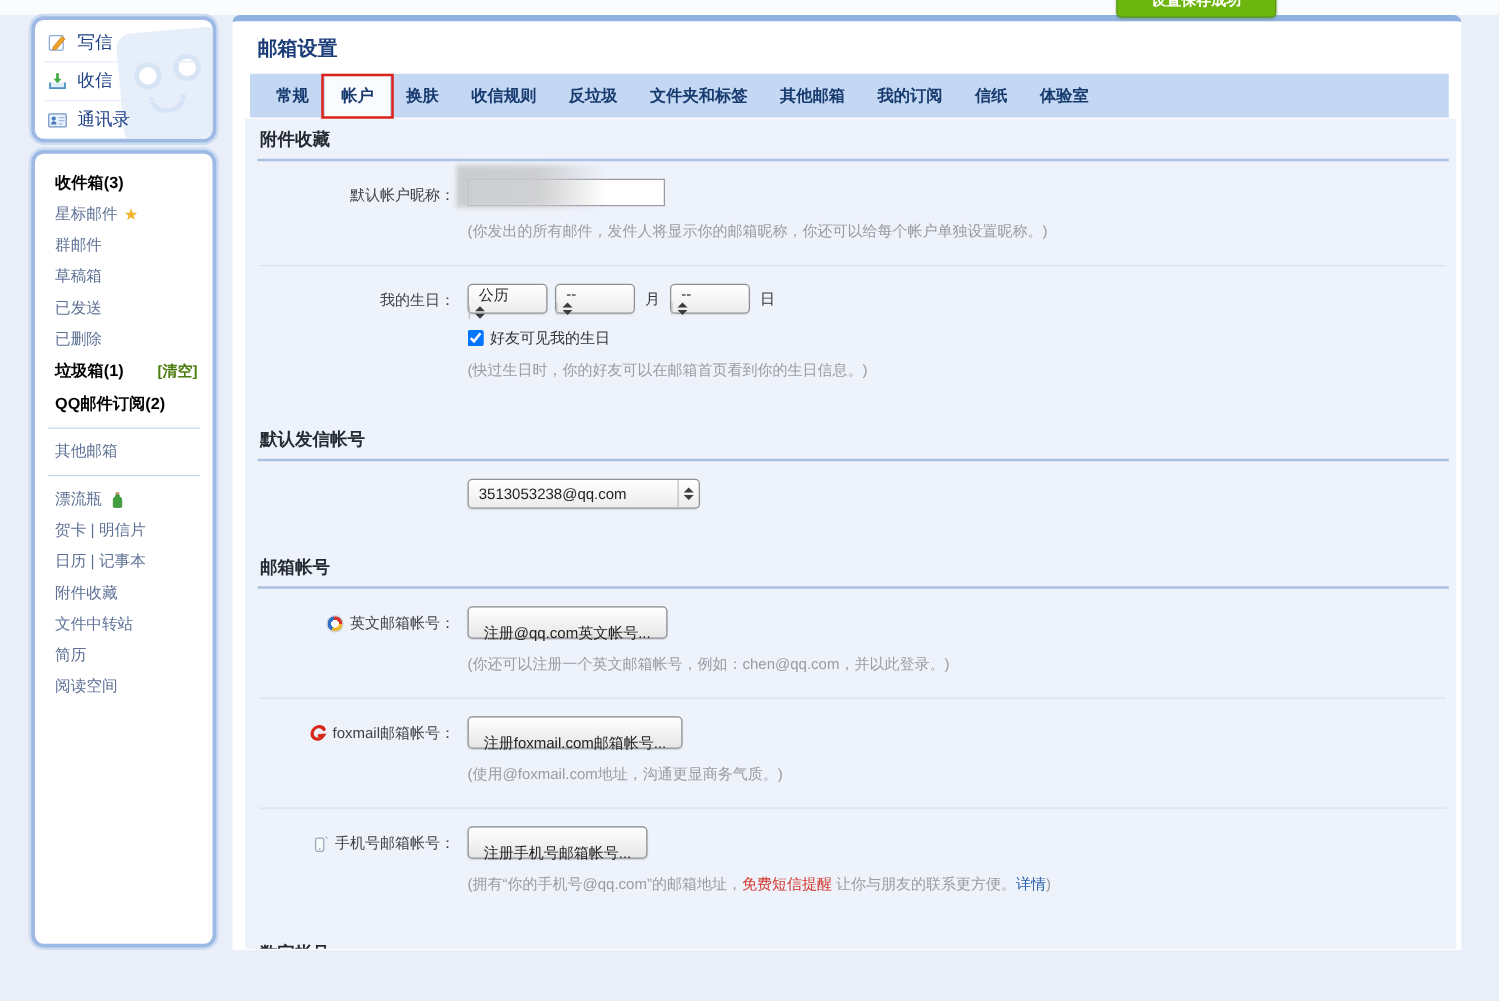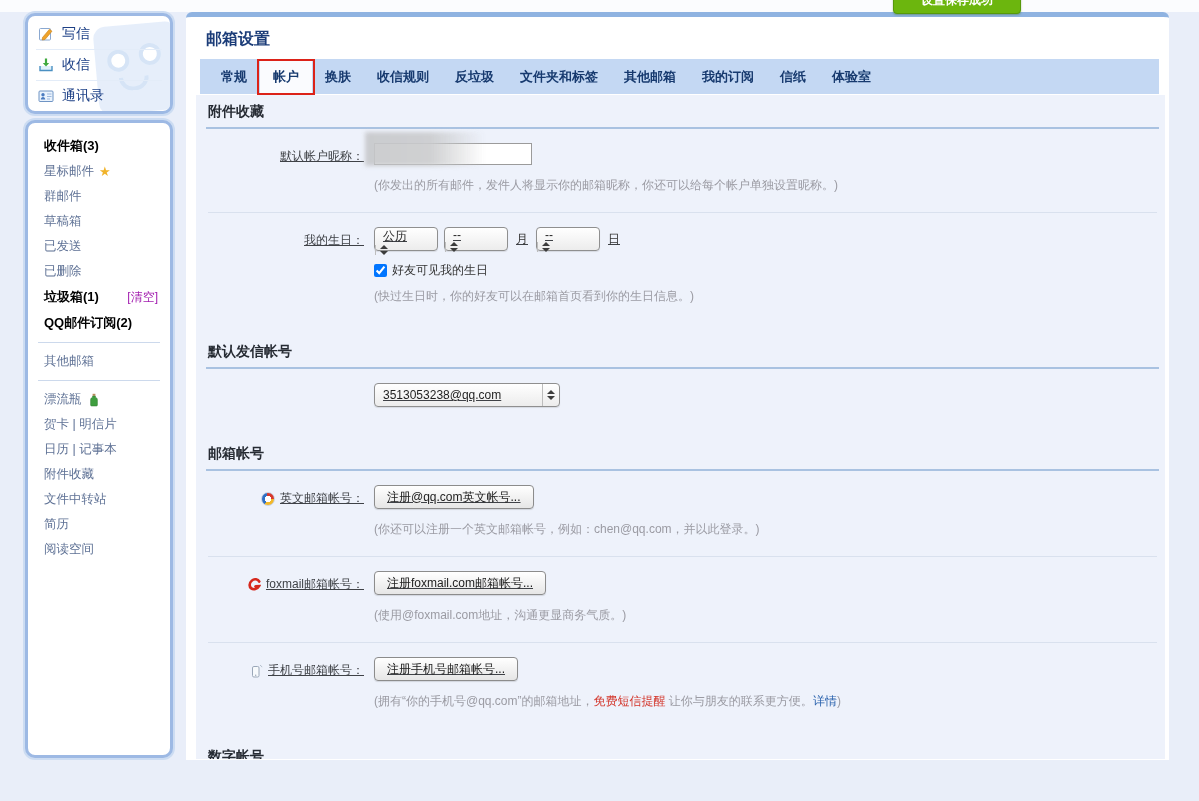--- a/index.html
+++ b/index.html
@@ -38,21 +38,21 @@
 
   .a-row { display:flex; align-items:center; gap:8px; height:30px; padding-left:10px;
            font-size:14px; font-weight:normal; color:#1d4086; cursor:pointer; position:relative; z-index:2; }
   .a-sep { height:1px; background:#e3ecf8; margin:0 8px; position:relative; z-index:2; }
 
   .f-item { display:flex; align-items:center; padding:4px 12px 4px 16px;
             font-size:12.5px; color:#5e7195; cursor:pointer; }
   .f-item.bold { color:#000; font-weight:bold; font-size:13px; }
   .f-item .star { color:#f1b32a; font-size:13px; margin-left:5px; }
   .f-item.trash { justify-content:space-between; }
-  .clear-link { color:#a21caf; font-weight:normal; font-size:12px; cursor:pointer; }
+  .clear-link { color:#4d7c0f; font-weight:bold; font-size:12px; cursor:pointer; }
   .f-sep { height:1px; background:#ccd9ec; margin:6px 10px; }
   .icon16 { width:16px; height:16px; display:inline-block; flex:none; }
   .icon14 { width:14px; height:14px; display:inline-block; flex:none; }
 
   
   .main {
     position:absolute; left:186px; top:12px; width:983px; height:748px;
     background:#fff; border-top:5px solid #8fb3e1; border-radius:6px 6px 0 0;
   }
   .main-title { padding:12px 0 0 20px; font-size:16px; font-weight:bold; color:#1b3c78; }
@@ -61,21 +61,21 @@
   .tab.active { background:#fafbfe; }
   .red-box { position:absolute; left:-3px; right:-3px; top:0; bottom:-1px; border:2px solid #dc2218; pointer-events:none; }
 
   .content { margin:1px 4px 0 10px; background:#eef2fb; height:664px; overflow:hidden; }
 
   .sec-h { margin:0 6px 0 10px; padding:14px 0 6px 2px; font-size:14px; font-weight:bold; color:#262b33;
            border-bottom:2px solid #a9c2e1; }
   .sec-h.first { padding-top:8px; }
   .sec-h.gap { margin-top:24px; }
 
-  .row { display:flex; align-items:flex-start; margin-top:14px;text-decoration:underline; }
+  .row { display:flex; align-items:flex-start; margin-top:14px; }
   .lbl { width:168px; flex:none; display:flex; justify-content:flex-end; align-items:center; gap:5px;
          color:#3f4247; padding-top:5px; }
   .ctrl { margin-left:10px; display:flex; align-items:center; gap:6px; }
   .help { margin:12px 0 0 178px; color:#9b9ba3; }
   .sep { height:1px; background:#d9e1ee; margin:18px 8px 0 12px; }
 
   .nick-wrap { position:relative; }
   .nick { width:158px; height:22px; border:1px solid #9b9b9b; background:#fff; padding:0 4px; font-size:12px; }
   .patch { position:absolute; left:-9px; top:-11px; width:120px; height:34px;
            background:linear-gradient(90deg,#c7c8cb 0%,#cbccce 55%,rgba(228,229,232,0) 100%);
@@ -87,21 +87,21 @@
   .sel .stepper { width:17px; flex:none; border-left:1px solid #bdbdbd; display:flex; flex-direction:column;
                   align-items:center; justify-content:center; gap:2px; }
   .tri-up { width:0; height:0; border-left:4px solid transparent; border-right:4px solid transparent; border-bottom:4px solid #3c3c3c; }
   .tri-dn { width:0; height:0; border-left:4px solid transparent; border-right:4px solid transparent; border-top:4px solid #3c3c3c; }
   .sel.w64 { width:64px;flex-direction:column; } .sel.w186 { width:186px;gap:32px; }
   .unit { color:#333; margin:0 2px; align-self:center; }
 
   .chk-row { margin:11px 0 0 178px; display:flex; align-items:center; gap:5px; color:#333; }
   .chk-row input { width:13px; height:13px; }
 
-  .btn { height:24px; padding:0 12px; border:1px solid #8c8c8c; border-radius:4px;
+  .btn { height:24px; padding:12px 12px; border:1px solid #8c8c8c; border-radius:4px;
          background:linear-gradient(#ffffff,#e6e6e6); font-size:12px; color:#222; cursor:pointer;
          box-shadow:0 1px 1px rgba(0,0,0,.12); font-family:inherit; }
   .hl-red { color:#d3362b; }
   .lnk { color:#2a62ad; cursor:pointer; }
 
   .cwheel { width:14px; height:14px; border-radius:50%;
             background:radial-gradient(circle at 50% 50%, #fff 0 3px, transparent 3.2px),
                        conic-gradient(from 210deg, #2f6fc4 0 38%, #d8382b 38% 68%, #f2b829 68% 100%);
             border:1px solid #c9d4e4; }
 </style>

